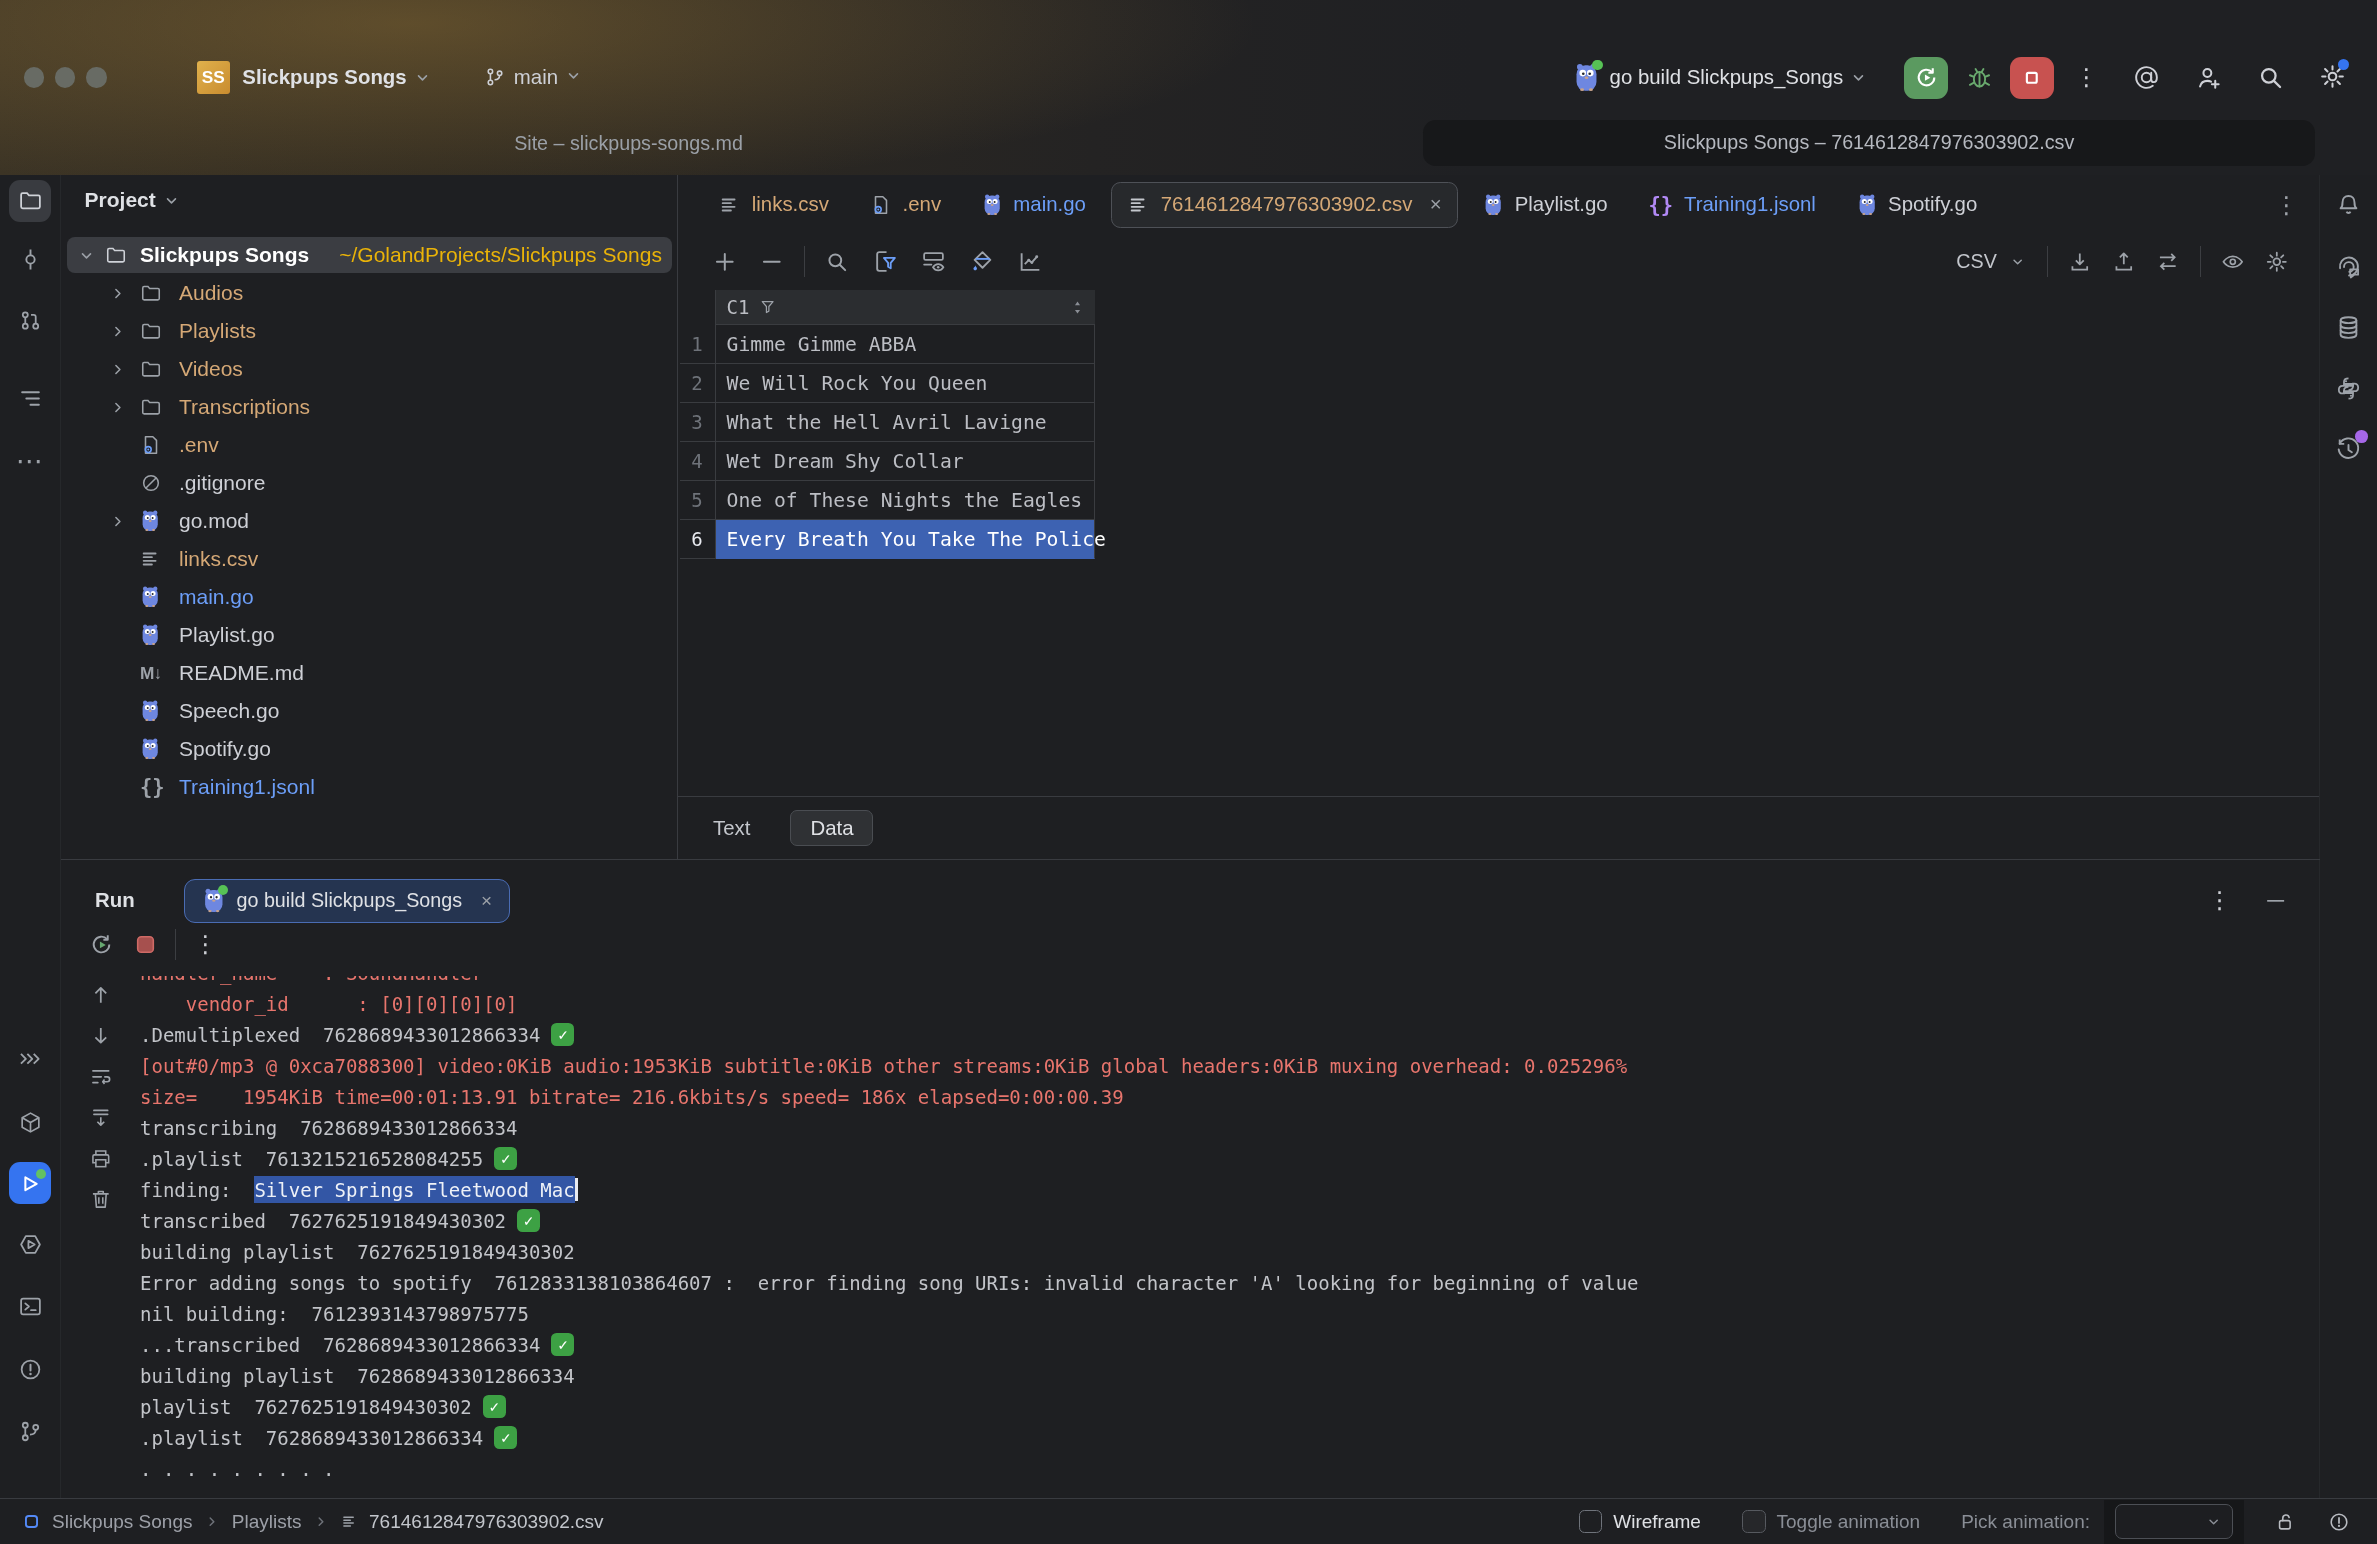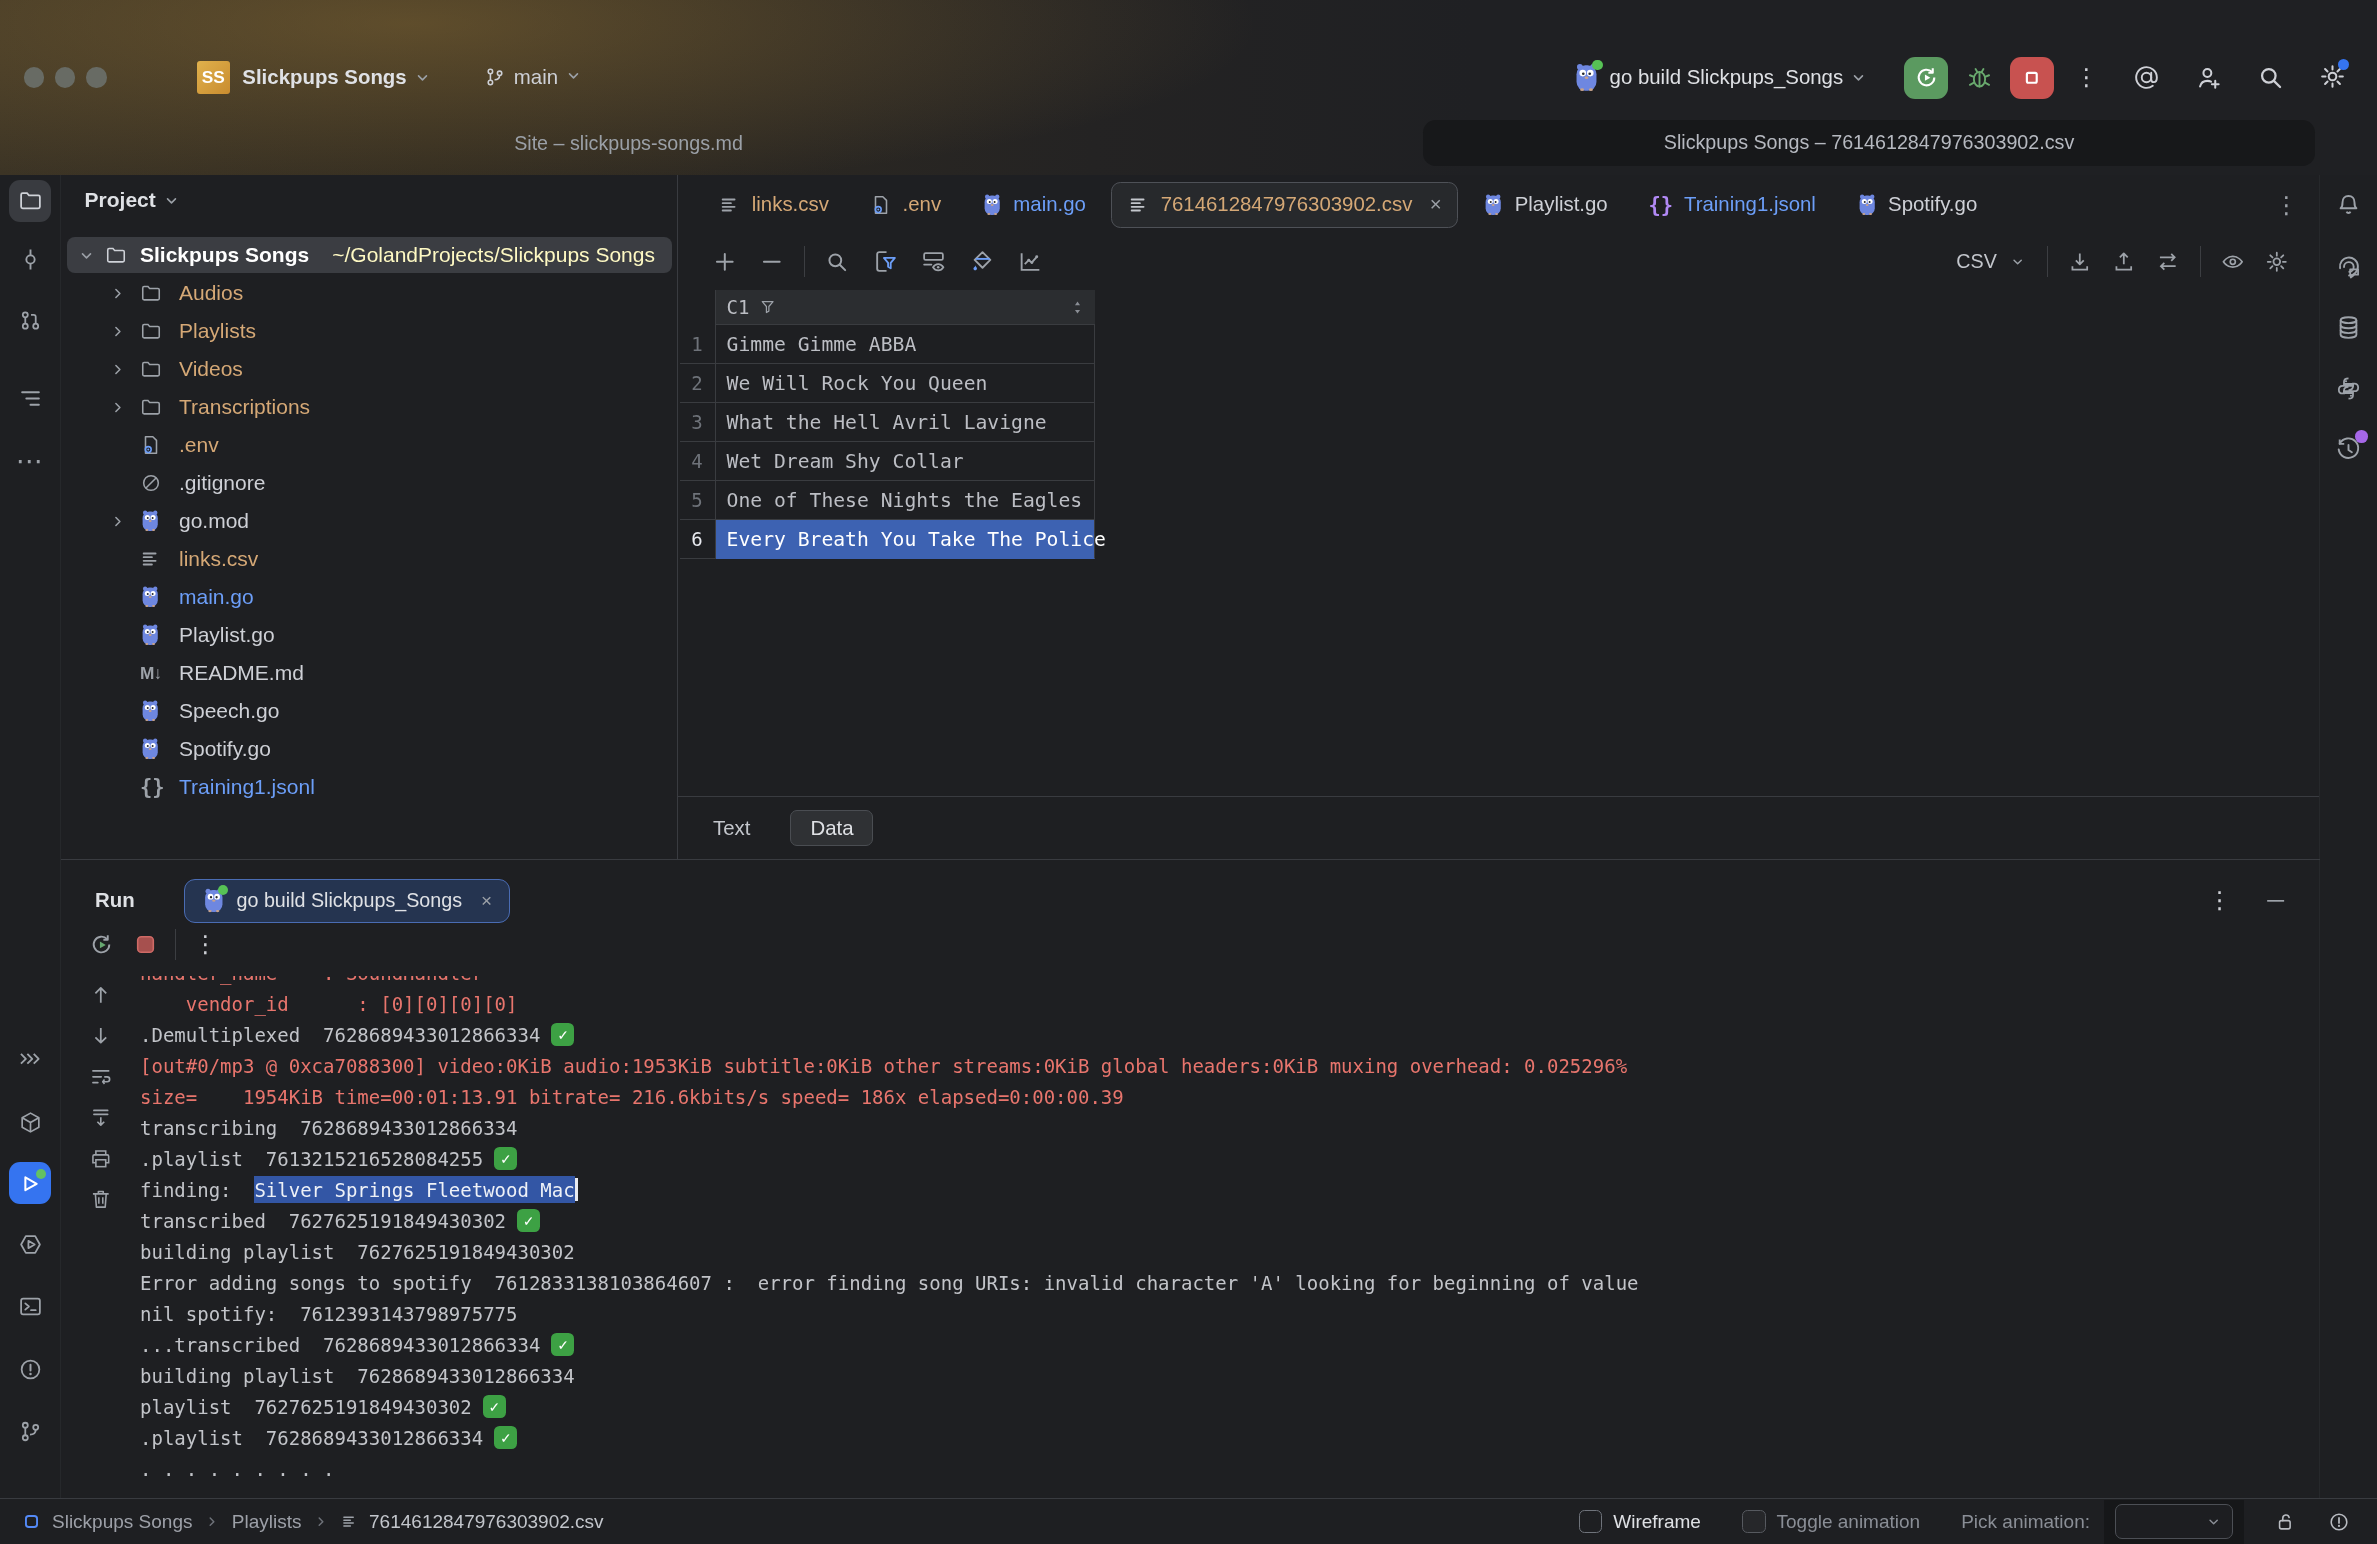--- a/index.html
+++ b/index.html
@@ -60,21 +60,21 @@
   #project{left:61px;top:175px;width:617px;height:684px;border-right:0.8px solid var(--border);overflow:hidden}
   .proj-header{display:flex;align-items:center;height:50px;padding-left:23.6px;color:var(--bright);font-size:21px;font-weight:700}
   .tree{position:absolute;left:0;top:61px;width:617px}
   .trow{height:38px;display:flex;align-items:center;font-size:21px;position:relative}
   .trow .chv{position:absolute;left:47px;color:#9ba0a7}
   .trow .icn{position:absolute;left:79px;color:var(--icon)}
   .trow .lab{position:absolute;left:118px;white-space:nowrap}
   .trow.root .chv{left:15.7px}.trow.root .icn{left:44px;color:#cfd2d8}.trow.root .lab{left:79px}
   .rootbg{position:absolute;left:6.3px;right:6.3px;top:0.8px;bottom:0.8px;background:#3b3d42;border-radius:7.9px}
   .root-name{font-weight:700;color:#ffffff;position:relative}
-  .root-path{color:#fef9c3;margin-left:23px;position:relative;font-weight:400}
+  .root-path{color:#eab308;margin-left:30px;position:relative;font-weight:400}
   .c-orange{color:var(--orange)} .c-blue{color:var(--bluef)} .c-white{color:#ced0d6}
   .mdicon{font-size:17.3px;font-weight:700;color:#7e9bd8;letter-spacing:-0.8px}
   .braces{font-family:"DejaVu Sans Mono",monospace;font-size:20.4px;color:var(--purple);font-weight:bold}
 
   
   #editor{left:678px;top:175px;width:1642px;height:684px}
   #tabbar{position:absolute;left:0;top:0;width:1642px;height:59px;display:flex;align-items:center;padding-left:20.4px}
   .etab{display:flex;align-items:center;height:59px;padding:0 20.4px;font-size:20.4px;gap:11px}
   .etab.active{height:46px;border:1.2px solid #4e5157;background:var(--tabactive);border-radius:9.4px;padding:0 15.7px;margin:0 4.7px}
   .etab .x{color:#9ba0a7;font-size:20.4px;margin-left:6.3px}
@@ -844,21 +844,21 @@
     <div class="cline red">    vendor_id      : [0][0][0][0]</div>
     <div class="cline"><span>.Demultiplexed  7628689433012866334</span><span class="badge"></span></div>
     <div class="cline red">[out#0/mp3 @ 0xca7088300] video:0KiB audio:1953KiB subtitle:0KiB other streams:0KiB global headers:0KiB muxing overhead: 0.025296%</div>
     <div class="cline red">size=    1954KiB time=00:01:13.91 bitrate= 216.6kbits/s speed= 186x elapsed=0:00:00.39</div>
     <div class="cline">transcribing  7628689433012866334</div>
     <div class="cline"><span>.playlist  7613215216528084255</span><span class="badge"></span></div>
     <div class="cline"><span>finding:  </span><span class="consel">Silver Springs Fleetwood Mac</span><span class="caret"></span></div>
     <div class="cline"><span>transcribed  7627625191849430302</span><span class="badge"></span></div>
     <div class="cline">building playlist  7627625191849430302</div>
     <div class="cline">Error adding songs to spotify  7612833138103864607 :  error finding song URIs: invalid character 'A' looking for beginning of value</div>
-    <div class="cline">nil spotify:  7612393143798975775</div>
+    <div class="cline">nil building:  7612393143798975775</div>
     <div class="cline"><span>...transcribed  7628689433012866334</span><span class="badge"></span></div>
     <div class="cline">building playlist  7628689433012866334</div>
     <div class="cline"><span>playlist  7627625191849430302</span><span class="badge"></span></div>
     <div class="cline"><span>.playlist  7628689433012866334</span><span class="badge"></span></div>
     <div class="cline">. . . . . . . . .</div>
   </div>
 </div>
 
 <div id="statusbar" class="abs">
   <div class="crumbs">

